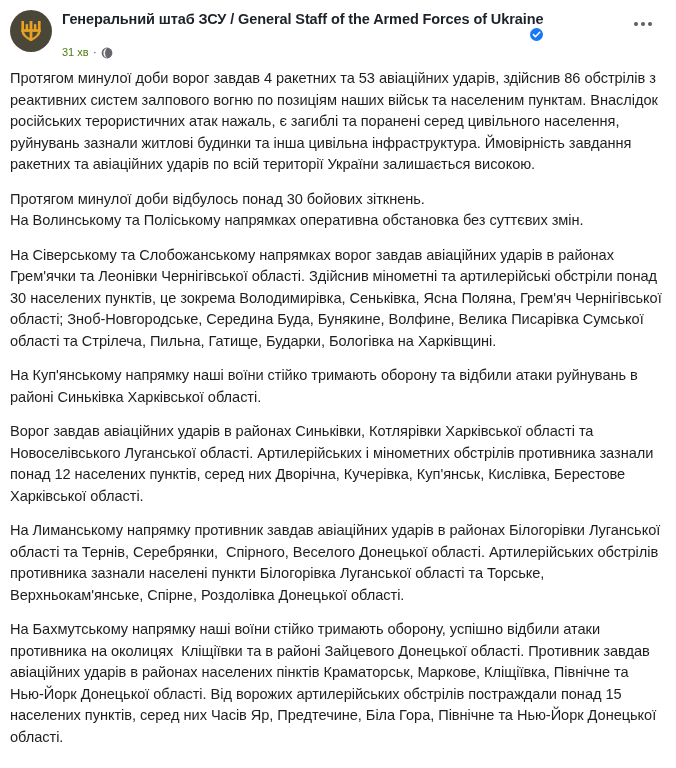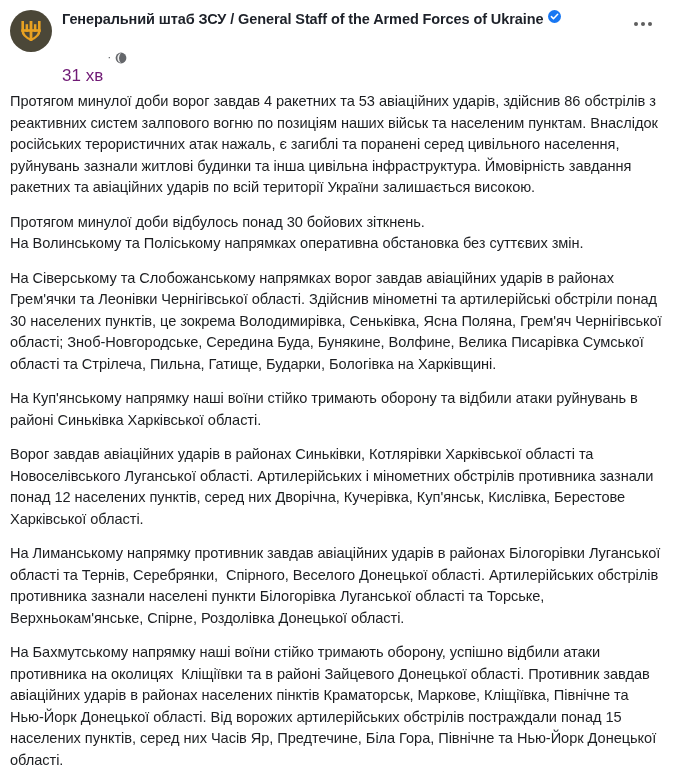--- a/index.html
+++ b/index.html
@@ -48,45 +48,45 @@
 
   .header-text {
     display: flex;
     flex-direction: column;
     justify-content: flex-start;
     padding-top: 2px;
     min-width: 0;
   }
   .name-row {
     display: flex;
-    align-items: flex-start;
+    align-items: flex-end;
     line-height: 18px;
     white-space: nowrap;
+    flex-direction: column;
   }
   .page-name {
     font-size: 14.5px;
     font-weight: bold;
     color: #1d2129;
     letter-spacing: -0.1px;
   }
   .verified-badge {
     margin-left: 5px;
     display: inline-flex;
     align-items: center;
   }
   .meta-row {
     display: flex;
     align-items: center;
     margin-top: 4px;
     line-height: 15px;
   }
   .timestamp {
-    font-size: 17px;
-    color: #701a75;
-    margin-top: 36px;
+    font-size: 11px;
+    color: #4d7c0f;
   }
   .meta-dot {
     font-size: 12.5px;
     color: #65676b;
     margin: 0 4px;
   }
   .globe-icon { display: inline-flex; align-items: center; }
 
   .more-menu {
     position: absolute;

